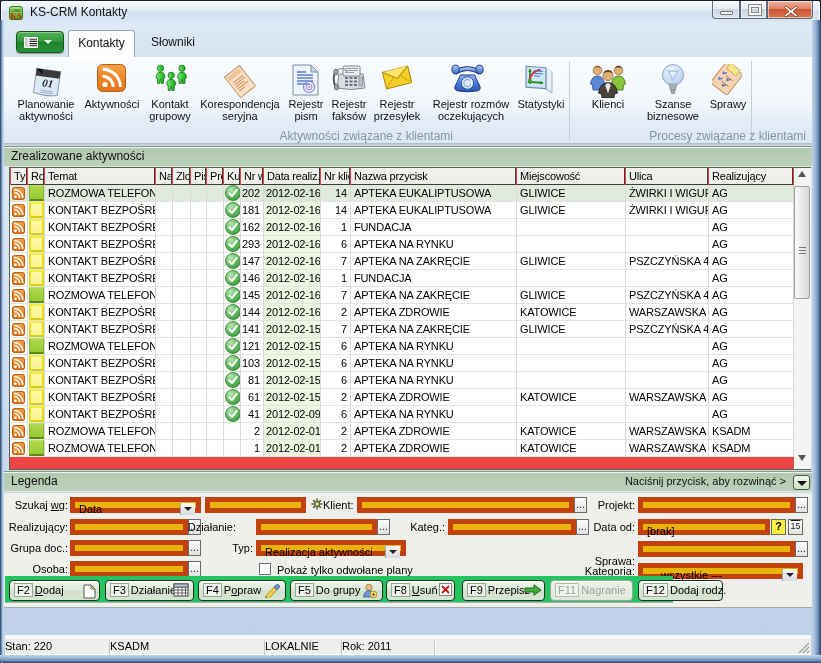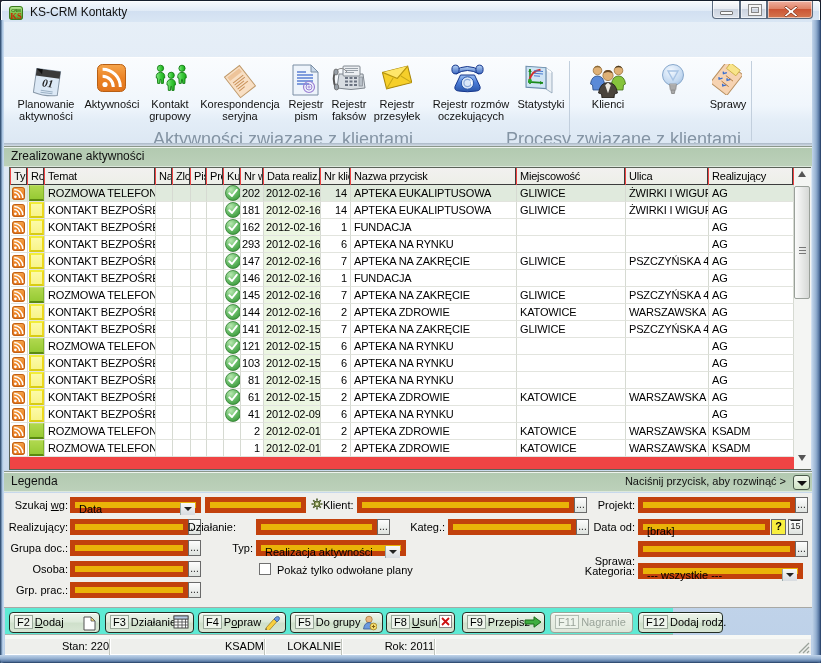--- a/index.html
+++ b/index.html
@@ -26,21 +26,21 @@
 #menubtn svg{position:absolute;left:7px;top:5px}
 #menuarr{position:absolute;left:27px;top:8px;width:0;height:0;border-left:4.5px solid transparent;border-right:4.5px solid transparent;border-top:4.5px solid #fff}
 .tab{position:absolute;top:8px;height:27px;font-size:12px;color:#111;text-align:center;line-height:24px}
 #tab1{left:67px;width:67px;background:#fcfdfe;border:1px solid #98aabc;border-bottom:none;border-radius:3px 3px 0 0}
 #tab2{left:134px;width:76px}
 
 #ribbon{position:absolute;left:1px;top:57px;width:816px;height:88px;background:linear-gradient(180deg,#fafcfe 0%,#f0f6fc 55%,#e3edf7 72%,#dce7f3 100%);border-top:1px solid #fff}
 .ricon{position:absolute;top:6px}
 .rlab{position:absolute;top:40px;width:150px;text-align:center;font-size:11px;color:#111;line-height:12px}
 .rsep{position:absolute;top:3px;width:1px;height:80px;background:#c2cfdd}
-.rglab{position:absolute;top:71px;width:300px;text-align:left;font-size:18px;color:#8494a4}
+.rglab{position:absolute;top:71px;width:300px;text-align:right;font-size:12px;color:#8494a4}
 #ribline{position:absolute;left:1px;top:143px;width:816px;height:3px;background:linear-gradient(180deg,#aab8c6,#d4dde6)}
 
 .gbar{position:absolute;left:4px;width:808px;height:21px;background:linear-gradient(180deg,#b2c9b0,#bcd1ba);border-top:1px solid #8a968a;box-shadow:inset 0 1px 0 #edf3ed, inset 0 -1px 0 #dce8dc;font-size:12px;color:#111}
 
 #tbl{position:absolute;left:9px;top:167px;width:802px;height:303px;background:#ef4444;border:1px solid #5a6258}
 .hc{position:absolute;top:0;height:17px;background:linear-gradient(180deg,#f2f1f0,#edefe8);border-right:1px solid #3c3c3c;border-bottom:1px solid #3c3c3c;font-size:11px;color:#000;padding-left:3px;line-height:16px;overflow:hidden;white-space:nowrap;letter-spacing:-0.2px}
 .row{position:absolute;left:0;width:784px;height:17px;background:#fff}
 .row.sel{background:#e0eadd}
 .row.sel .cdata{background:#d9e6d3}
 .c{position:absolute;top:0;height:17px;font-size:11px;color:#000;line-height:16px;overflow:hidden;white-space:nowrap;letter-spacing:-0.15px;border-right:1px solid #d6dad2;border-bottom:1px solid #e2e4de;padding-left:3px}
@@ -78,32 +78,32 @@
 #legtxt{position:absolute;right:26px;top:3px;font-size:11px;color:#111}
 
 #filter{position:absolute;left:4px;top:493px;width:808px;height:115px;background:#efefec;border-bottom:1px solid #a8a8a4;font-size:11px}
 .flab{position:absolute;height:15px;line-height:15px;color:#000;text-align:right}
 .fin{position:absolute;height:16px;background:#eab308;border:5px solid #c2410c}
 .fbtn{position:absolute;height:16px;background:linear-gradient(180deg,#fdfdfd,#dfe3df);border:1px solid #6a6a6a;font-size:10px;text-align:center;line-height:13px;color:#222}
 .combo .ca{position:absolute;right:1px;top:1px;width:15px;height:12px;background:linear-gradient(180deg,#f8f8f8,#d8dce0);border-left:1px solid #9aa;}
 .combo .ca:after{content:"";position:absolute;left:3px;top:4px;border-left:4px solid transparent;border-right:4px solid transparent;border-top:4px solid #222}
 .ftext{position:absolute;left:4px;top:1px;font-size:11px;line-height:13px;color:#000}
 
-#btnbar{position:absolute;left:5px;top:608px;width:668px;height:27px;background:#5eead4;border-bottom:1px solid #a8b0a8}
+#btnbar{position:absolute;left:5px;top:576px;width:668px;height:27px;background:#22c55e;border-bottom:1px solid #a8b0a8}
 .fkey{position:absolute;top:4px;height:21px;white-space:nowrap;background:linear-gradient(180deg,#eef5ec 0%,#ddeada 45%,#cfe0cb 55%,#d8e6d4 100%);border:1px solid #232d23;border-radius:4px;box-shadow:inset 0 1px 0 #fff;font-size:11px;color:#000;line-height:19px}
 .fkey .kk{display:inline-block;border:1px solid #9aa89a;background:#eef4ec;padding:0 2px;height:14px;line-height:13px;margin:2px 2px 0 4px;vertical-align:top}
 .fkey .kl{display:inline-block;vertical-align:top;margin-top:2px;height:15px;line-height:14px}
 .fkey.dis .kk{border-color:#b2bcb2;color:#9aa49a}
 .fkey u{text-decoration:underline}
 .fkey.dis{color:#9aa49a;background:linear-gradient(180deg,#eef2ea,#dfe7da);border-color:#98a498}
 .fkico{position:absolute;top:2px}
 
 #whitestrip{position:absolute;left:5px;top:635px;width:806px;height:4px;background:#f6f8f5}
 #status{position:absolute;left:5px;top:639px;width:806px;height:16px;background:#eeefec;border-bottom:1px solid #fff;font-size:11px;color:#000}
-.sseg{position:absolute;top:0;height:16px;border-right:1px solid #c0c4bc;box-shadow:1px 0 0 #fff;text-align:right;line-height:15px}
+.sseg{position:absolute;top:0;height:16px;border-right:1px solid #c0c4bc;box-shadow:1px 0 0 #fff;text-align:left;line-height:15px}
 #grip{position:absolute;right:1px;top:3px;width:12px;height:12px}
 </style></head><body>
 <svg width="0" height="0" style="position:absolute">
     <defs>
       <linearGradient id="rssg" x1="0" y1="0" x2="0" y2="1">
         <stop offset="0" stop-color="#f5a54c"></stop>
         <stop offset="0.55" stop-color="#ec8325"></stop>
         <stop offset="1" stop-color="#e0731c"></stop>
       </linearGradient>
     </defs>
@@ -134,20 +134,32 @@
       </div>
  <div class="wbtn" id="btnmax">
         <div class="glyph"></div>
       </div>
  <div class="wbtn" id="btnclose">
         <div class="glyph"><svg width="14" height="13" viewBox="0 0 14 13">
             <path d="M2 1 L7 5 L12 1 L13.5 2.5 L9 6.5 L13.5 10.5 L12 12 L7 8 L2 12 L0.5 10.5 L5 6.5 L0.5 2.5 Z" fill="#fff" stroke="#8a3a20" stroke-width="0.9"></path>
           </svg></div>
       </div>
 </div>
+<div id="tabstrip">
+ <div id="menubtn">
+        <svg width="14" height="11" viewBox="0 0 14 11">
+          <rect x="0" y="0" width="14" height="11" rx="1" fill="#fff"></rect>
+          <rect x="1" y="1" width="3.2" height="9" fill="#d0d0d0"></rect>
+          <path d="M5.5 2.2 h7.5 M5.5 4.4 h7.5 M5.5 6.6 h7.5 M5.5 8.8 h7.5" stroke="#222" stroke-width="1.1"></path>
+        </svg>
+        <div id="menuarr"></div>
+      </div>
+ <div class="tab" id="tab1">Kontakty</div>
+ <div class="tab" id="tab2">Słowniki</div>
+</div>
 <div id="ribbon">
 <div class="ricon" style="left:28px"><svg width="36" height="36" viewBox="0 0 36 36">
           <g transform="rotate(8 18 18)">
             <path d="M6 6 h24 v24 q-12 3 -24 0 z" fill="#dce9f6" stroke="#8898a8" stroke-width="1"></path>
             <path d="M6 6 h24 v7 h-24 z" fill="#3a3a3a"></path>
             <path d="M6 6 l6 5 v-5 z" fill="#111"></path>
             <text x="19" y="23" font-size="11" font-weight="bold" font-style="italic" fill="#222" text-anchor="middle" font-family="Liberation Serif">01</text>
             <path d="M13 27 h12 M13 29 h12" stroke="#9ab0c4" stroke-width="1"></path>
           </g>
         </svg></div>
@@ -291,20 +303,21 @@
               <stop offset="0.7" stop-color="#c2d8f0"></stop>
               <stop offset="1" stop-color="#9cbce0"></stop>
             </radialGradient>
           </defs>
           <circle cx="12" cy="11" r="10.5" fill="url(#blg)" stroke="#88a8cc" stroke-width="1"></circle>
           <path d="M7 7 l10 0 l-5 9 z" fill="none" stroke="#a8c4e4" stroke-width="1.4"></path>
           <path d="M8.5 20 h7 l-0.8 6 h-5.4 z" fill="#c8c8c8" stroke="#909090" stroke-width="0.8"></path>
           <path d="M8.8 22 h6.4 M8.9 24 h6.2" stroke="#808080" stroke-width="0.8"></path>
           <path d="M10 26 h4 l-0.6 3.5 h-2.8 z" fill="#a8a8a8" stroke="#808080" stroke-width="0.8"></path>
         </svg></div>
+      <div class="rlab" style="left:597px">Szanse<br>biznesowe</div>
 <div class="ricon" style="left:711px"><svg width="30" height="31" viewBox="0 0 30 31">
           <g transform="rotate(38 15 15)">
             <rect x="4" y="2" width="21" height="26" fill="#f6d3b2" stroke="#b89060" stroke-width="1"></rect>
             <rect x="8" y="0" width="12" height="7" fill="#f8e48a" stroke="#c8aa40" stroke-width="0.8"></rect>
             <g fill="#3a6fd0">
               <path d="M7 12 l2 2 l2.5-3.5 l-1-0.8 l-1.6 2.2 l-1-1z"></path>
               <path d="M7 19 l2 2 l2.5-3.5 l-1-0.8 l-1.6 2.2 l-1-1z"></path>
               <path d="M14 15 l2 2 l2.5-3.5 l-1-0.8 l-1.6 2.2 l-1-1z"></path>
               <path d="M14 22 l2 2 l2.5-3.5 l-1-0.8 l-1.6 2.2 l-1-1z"></path>
             </g>

